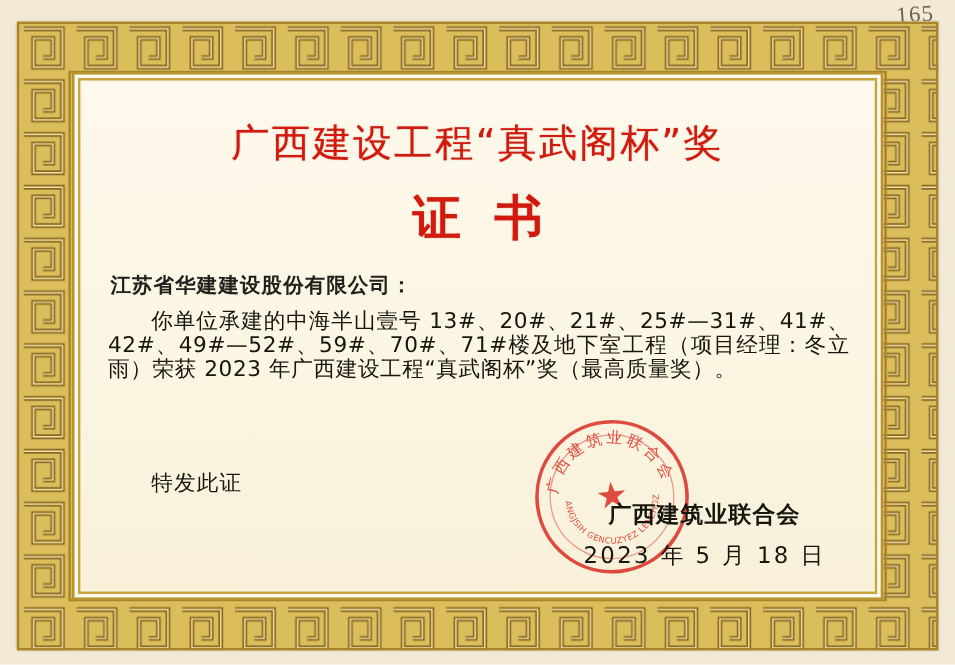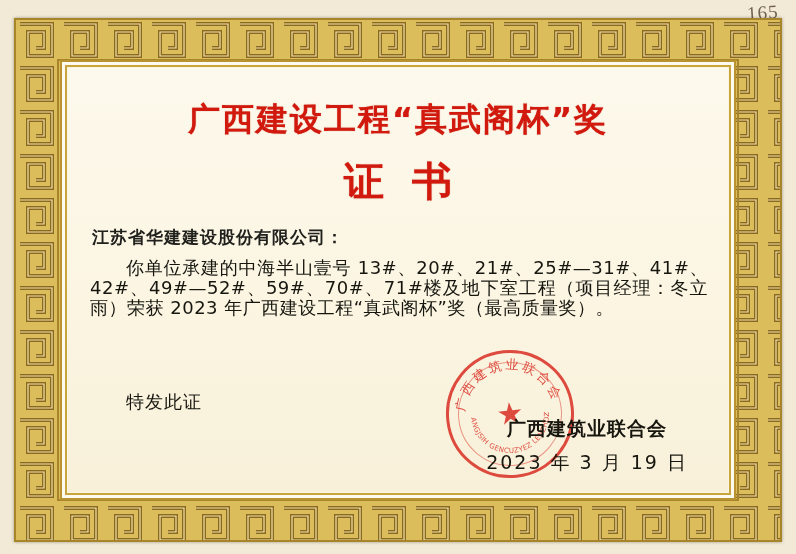--- a/index.html
+++ b/index.html
@@ -84,21 +84,21 @@
   }
 
   .title-main {
     position: absolute;
     top: 30px;
     left: 0;
     right: 0;
     text-align: center;
     color: #d11a0d;
     font-size: 32px;
-    font-weight: bold;
+    font-weight: normal;
     letter-spacing: 2px;
     font-family: "DejaVu Sans", sans-serif;
     text-shadow: 0 0 1px rgba(180,20,10,.6);
   }
 
   .title-sub {
     position: absolute;
     top: 86px;
     left: 0;
     right: 0;
@@ -243,19 +243,19 @@
             </text>
             <text font-size="7" fill="#d8261c" font-family="'DejaVu Sans',sans-serif" letter-spacing="0.4">
               <textPath href="#arcBottom" startOffset="50%" text-anchor="middle">GVANGJSIH GENCUZYEZ LENZHOZVEI</textPath>
             </text>
           </svg>
           <div class="seal-star">★</div>
         </div>
 
         <div class="signature">
           <div>广西建筑业联合会</div>
-          <div class="sign-date">2023 年 3 月 19 日</div>
+          <div class="sign-date">2023 年 5 月 18 日</div>
         </div>
 
       </div>
     </div>
   </div>
 </div>
 
 </body></html>

